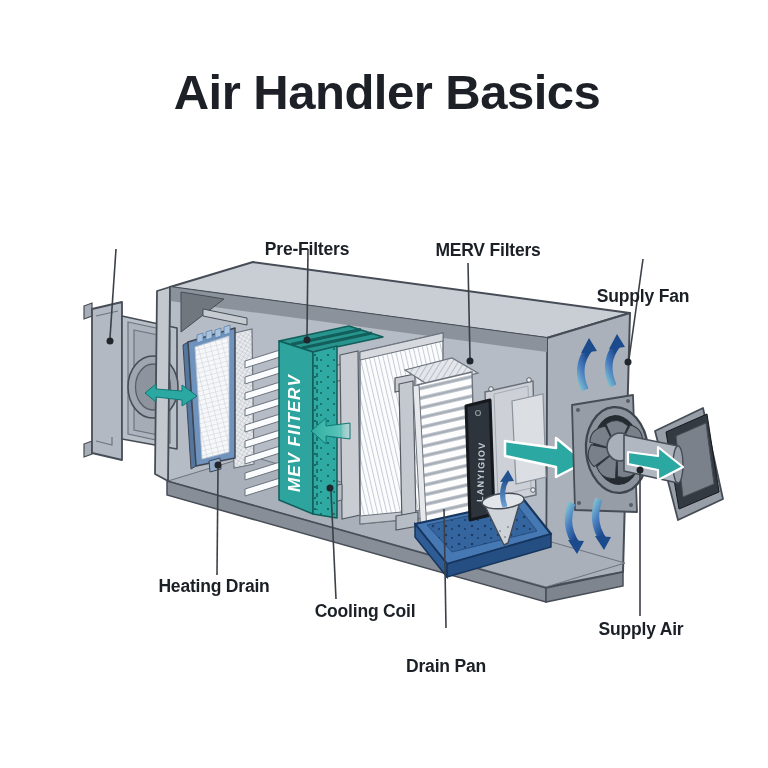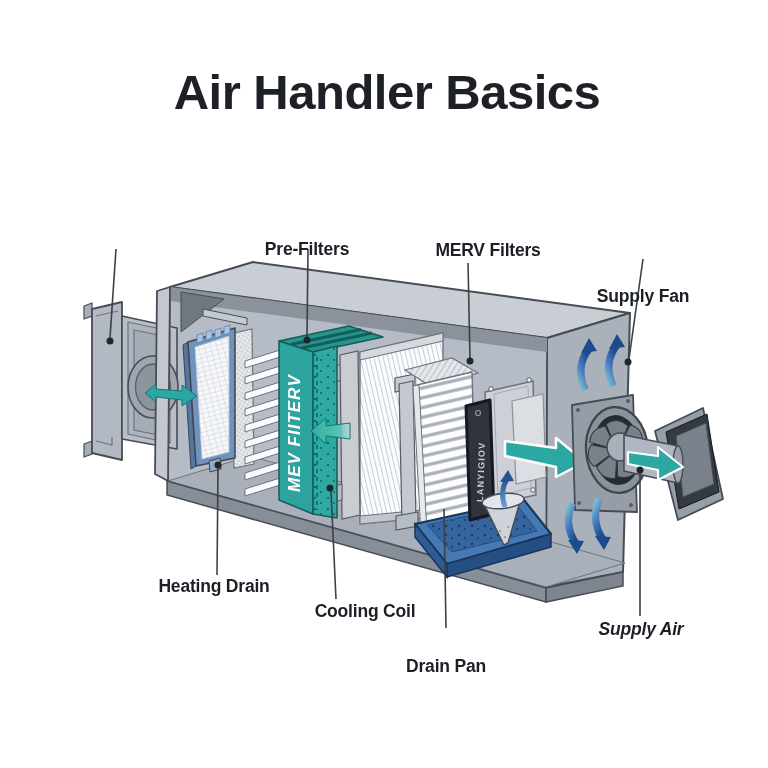--- a/index.html
+++ b/index.html
@@ -288,14 +288,14 @@
       </g>
   </svg>
 
   <div class="diagram-title" style="left:387px;top:92px;">Air Handler Basics</div>
     <div class="dlabel" style="left: 307px; top: 236px; margin-top: 13px;">Pre-Filters</div>
     <div class="dlabel" style="left: 488px; top: 250px;">MERV Filters</div>
     <div class="dlabel" style="left: 643px; top: 248px; margin-top: 48px;">Supply Fan</div>
     <div class="dlabel" style="left: 214px; top: 586px;">Heating Drain</div>
     <div class="dlabel" style="left: 333px; top: 611px; margin-left: 32px;">Cooling Coil</div>
     <div class="dlabel" style="left: 446px; top: 640px; margin-top: 26px;">Drain Pan</div>
-    <div class="dlabel" style="left: 641px; top: 629px; font-style: italic;">Supply Air</div>
+    <div class="dlabel" style="left: 641px; top: 629px;">Supply Air</div>
   </div>
 
 </body></html>

